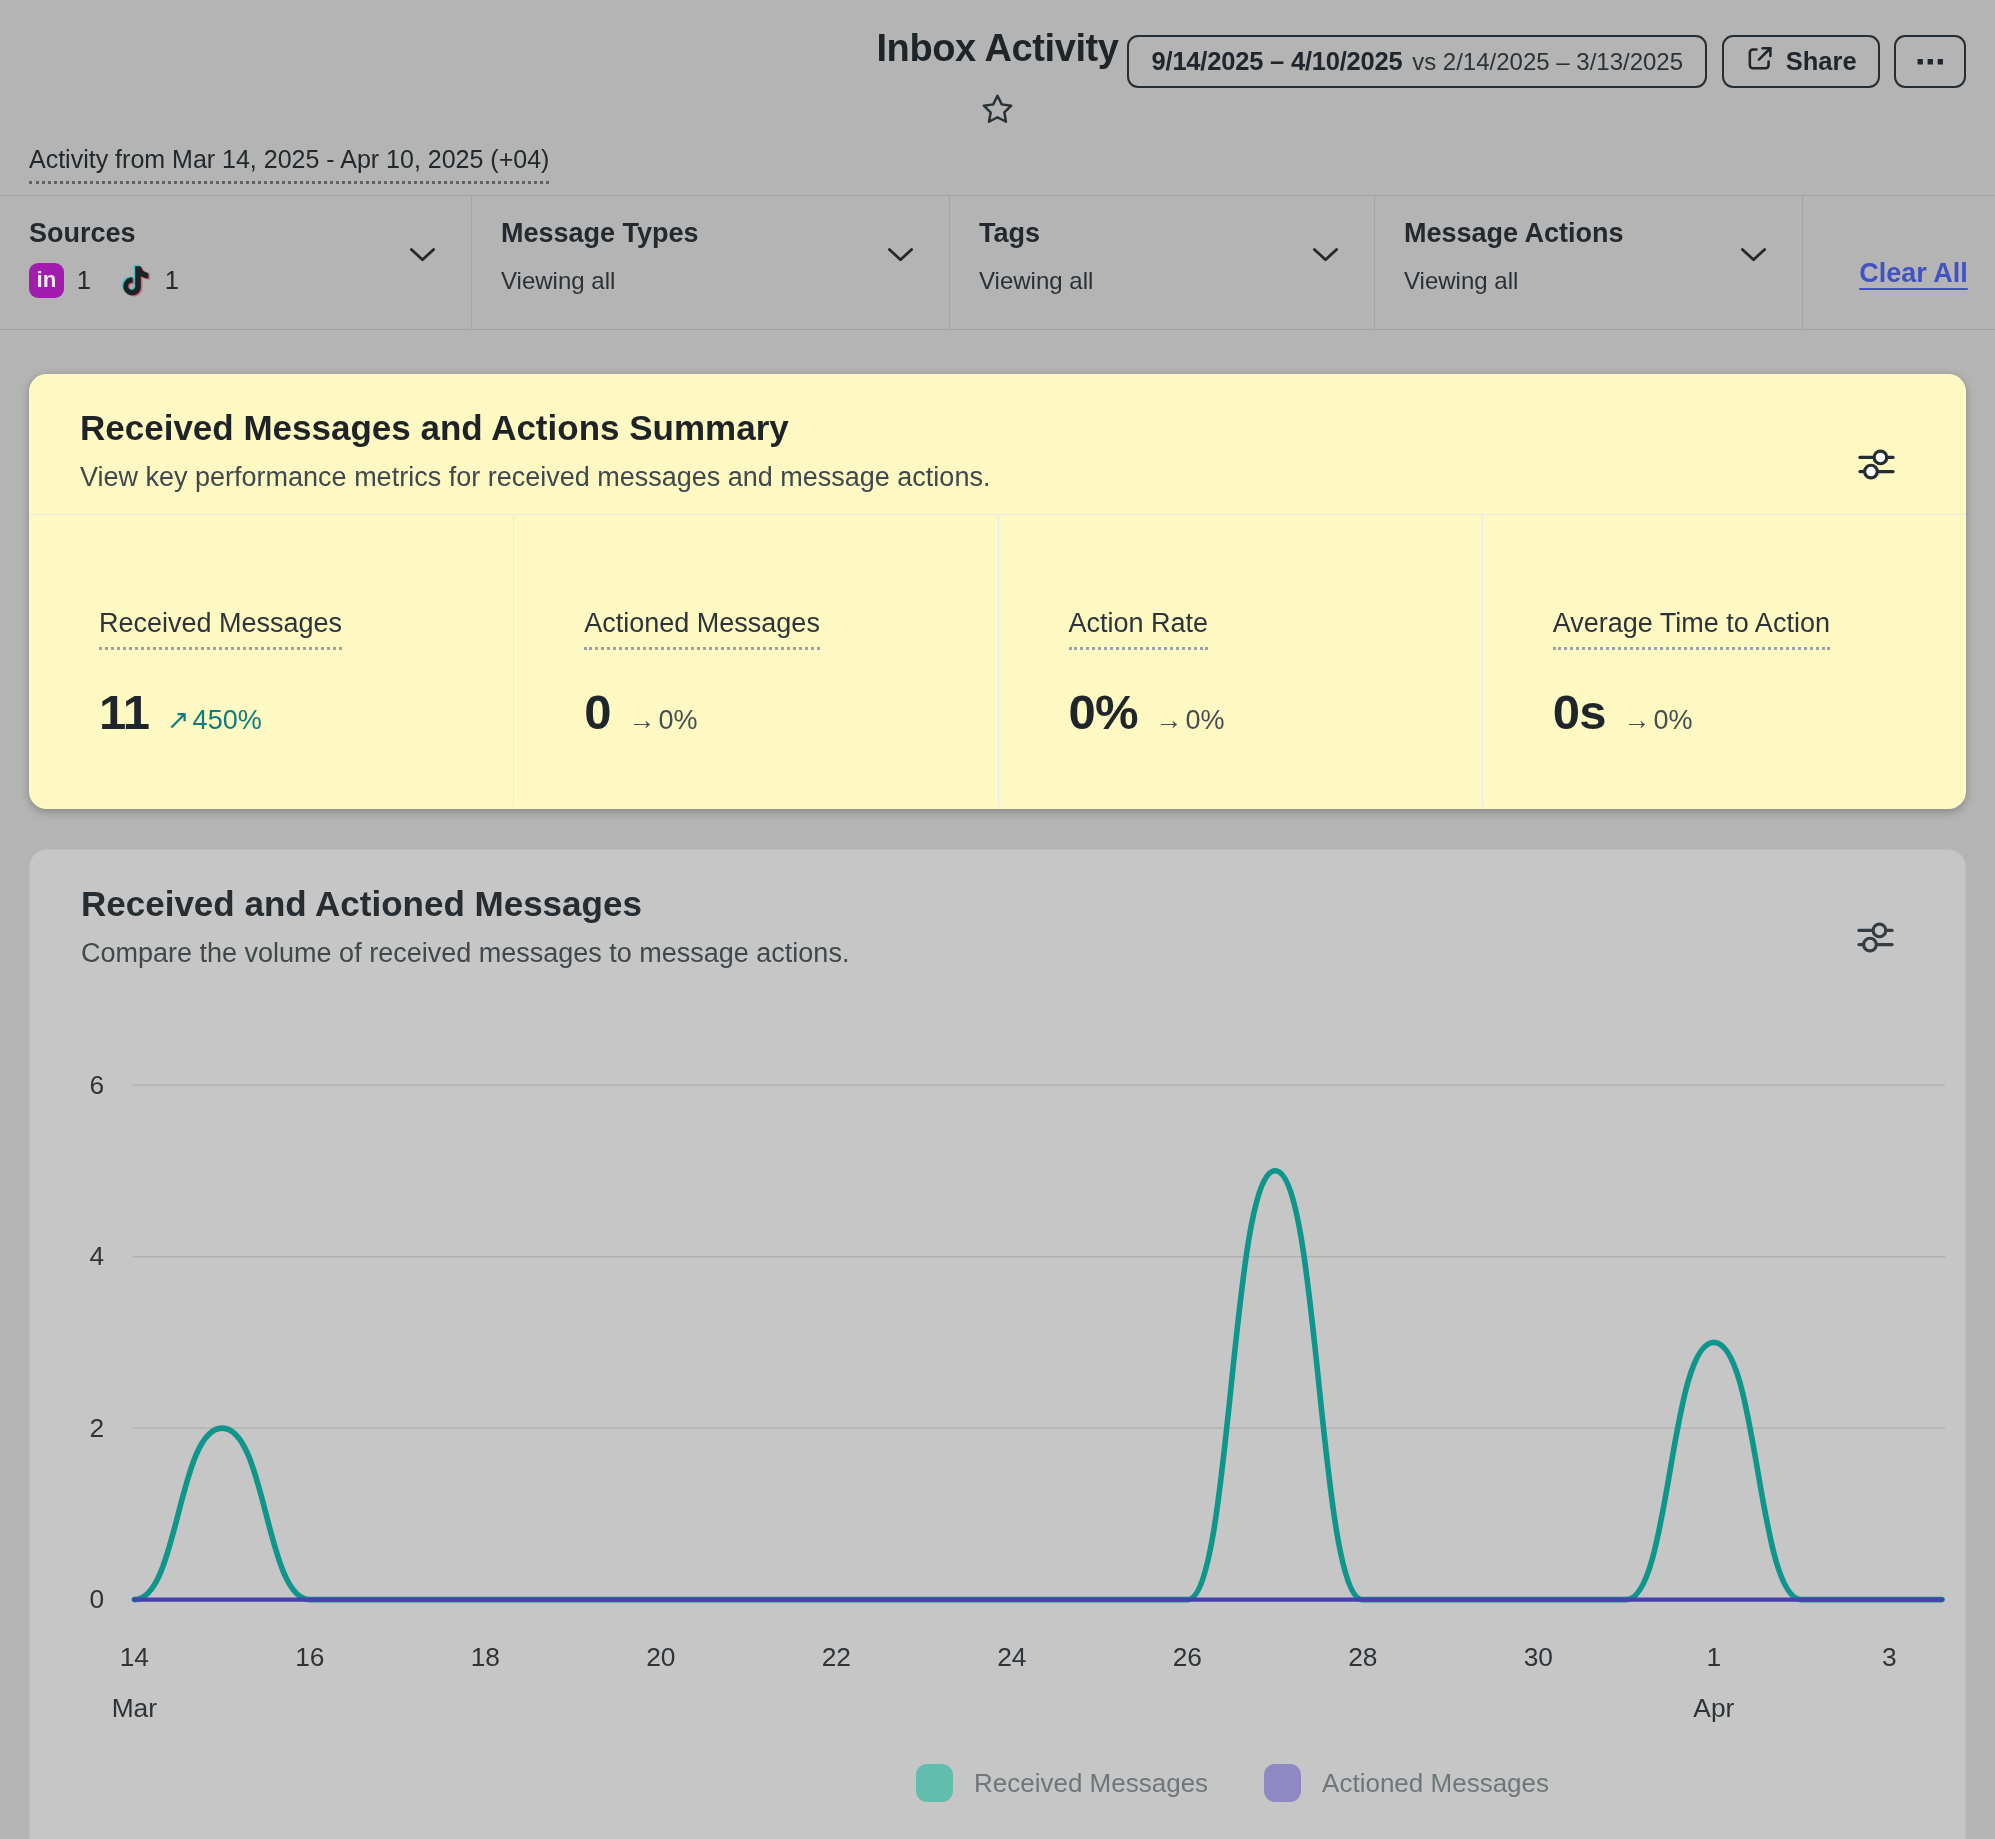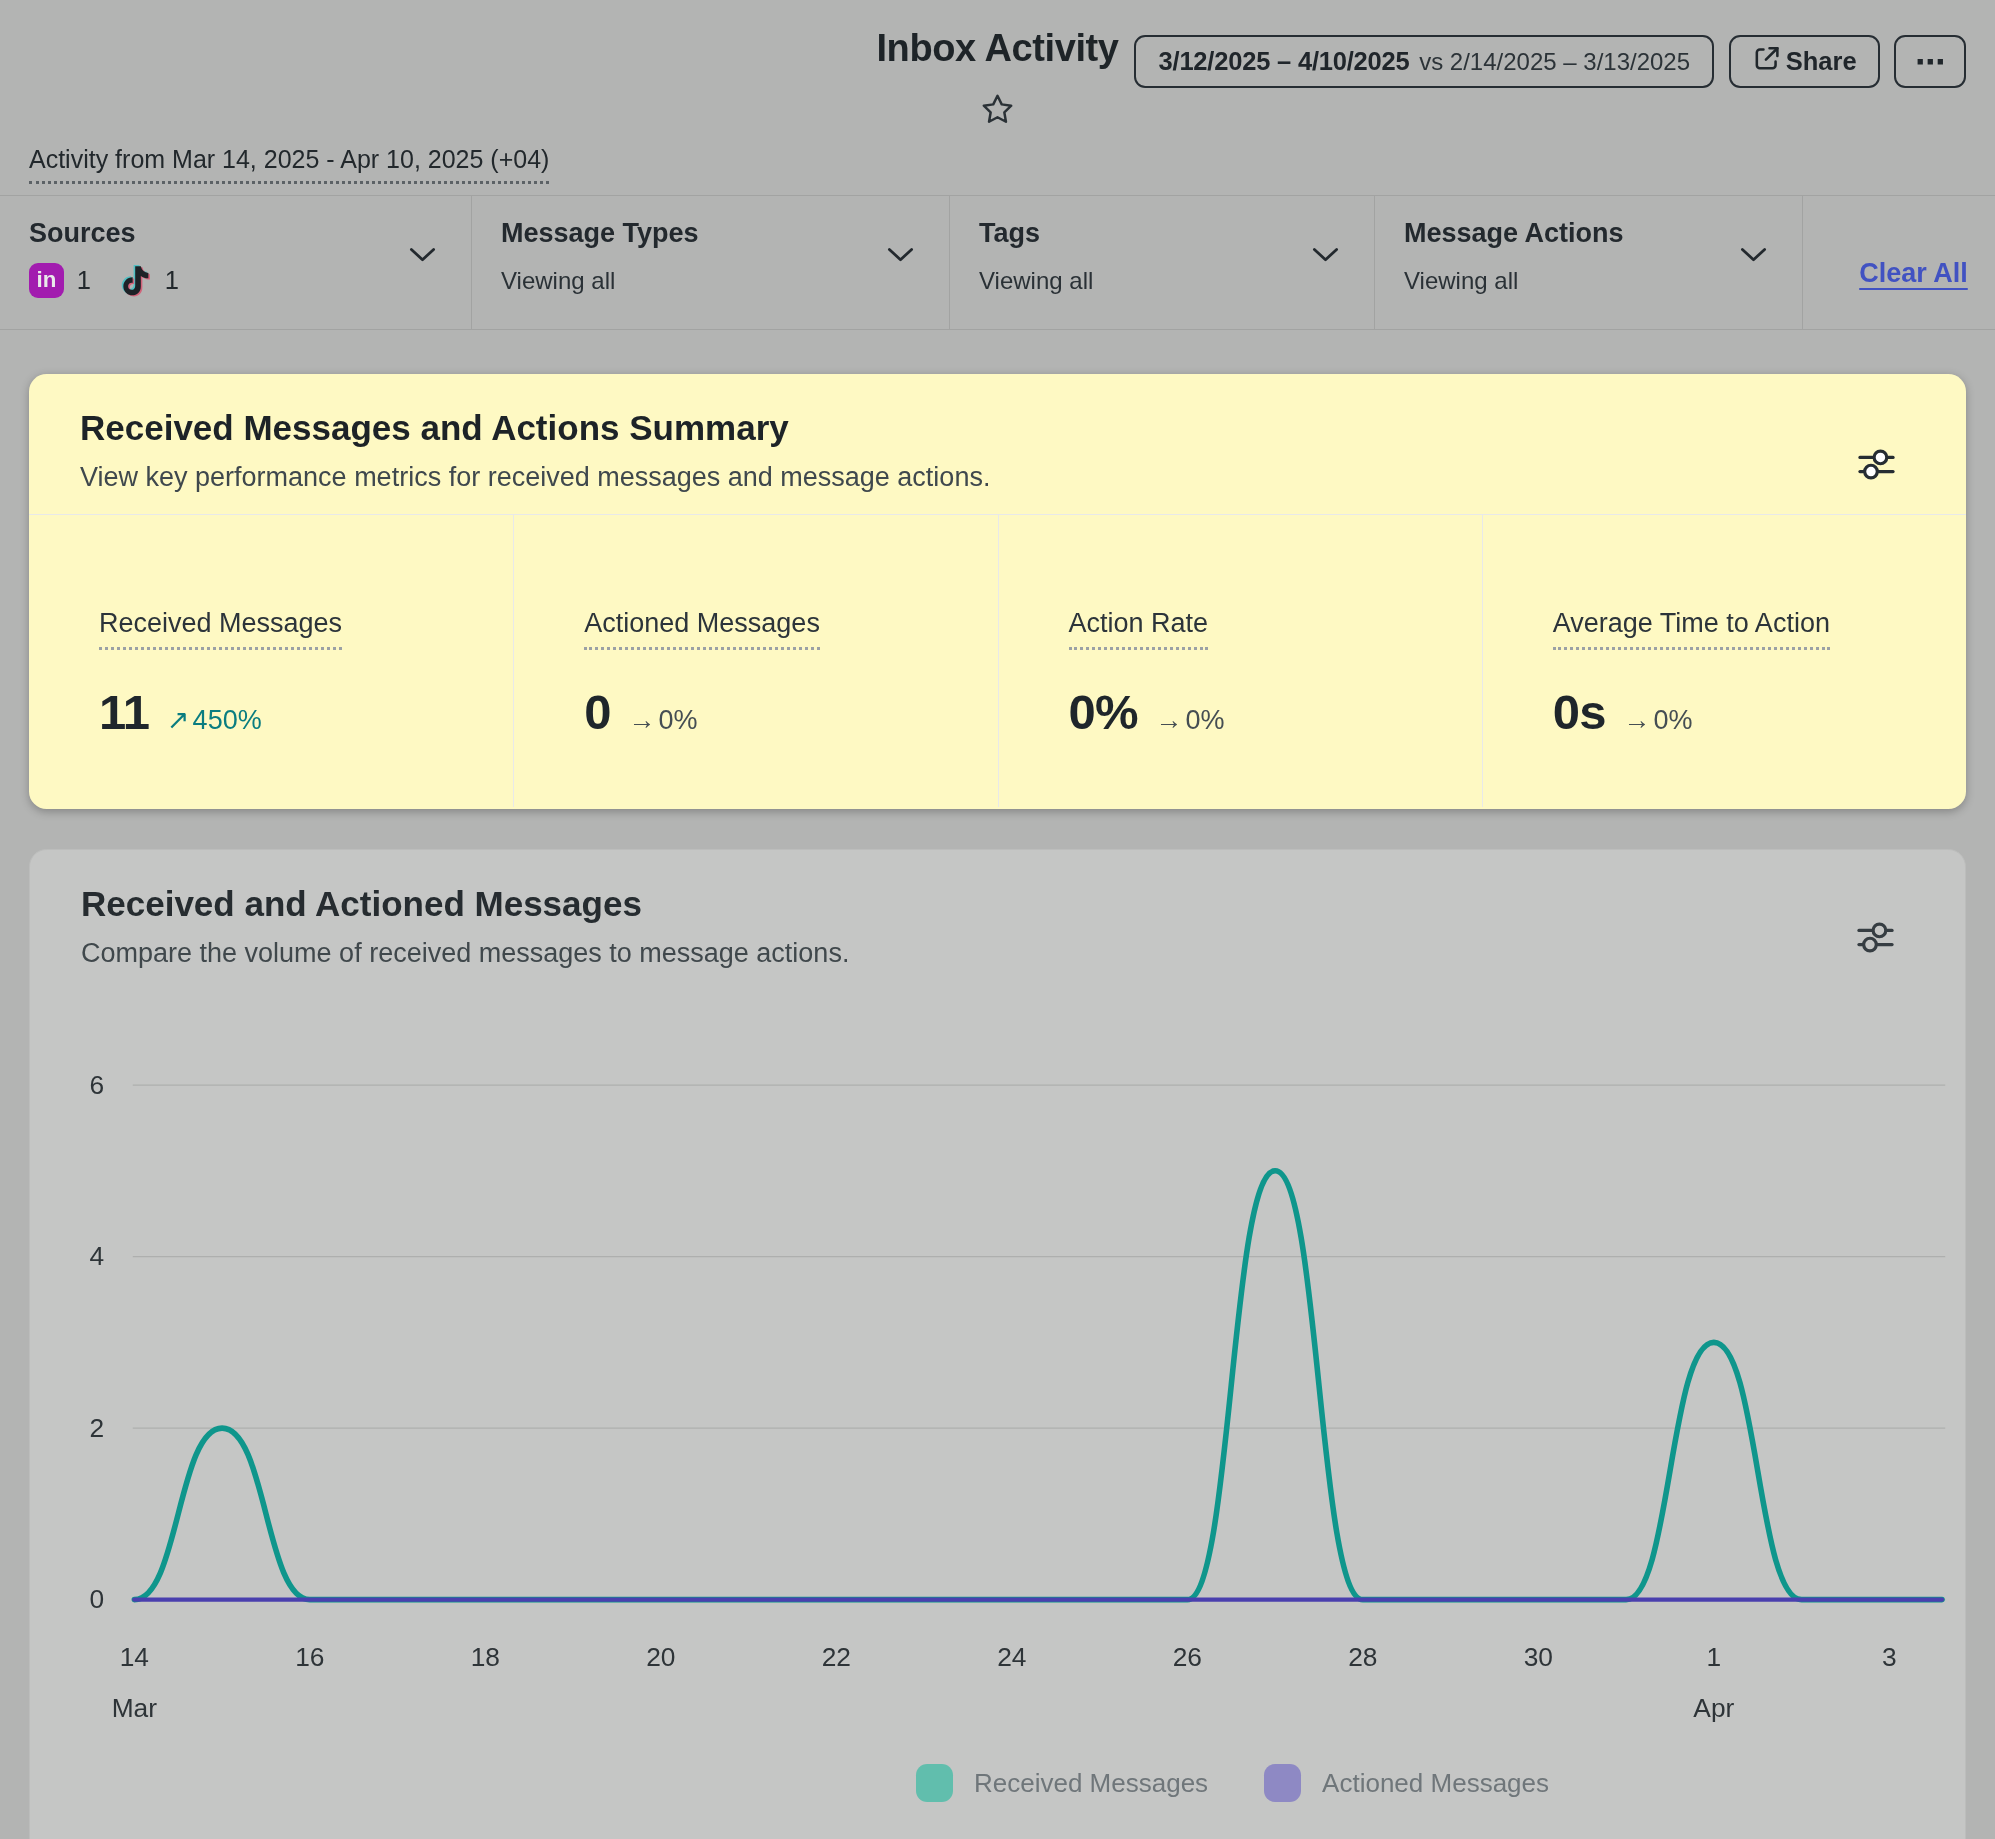--- a/index.html
+++ b/index.html
@@ -21,21 +21,21 @@
   }
   .top-actions { position:absolute; top:35px; right:29px; display:flex; gap:14.4px; align-items:center; }
   .btn {
     display:flex; align-items:center; background:transparent;
     border:2.4px solid #262d33; border-radius:11.2px; height:53px;
     font-family:inherit; color:#20262b; cursor:pointer;
   }
   .date-btn { padding:0 22.3px; gap:9.6px; font-size:25.5px; }
   .date-btn .dr { font-weight:bold; letter-spacing:-0.2px; }
   .date-btn .dc { font-size:24px; color:#2c3338; }
-  .share-btn { padding:0 21px; gap:5px; font-size:25.5px; font-weight:bold; }
+  .share-btn { padding:0 21px; gap:12px; font-size:25.5px; font-weight:bold; }
   .more-btn  { padding:0 19px; font-size:30px; font-weight:bold; }
 
   
   .filterbar {
     display:flex; height:135px;
     border-top:1.6px solid #a2a3a2; border-bottom:1.6px solid #a2a3a2;
   }
   .fsec { position:relative; border-right:1.6px solid #a2a3a2; padding:22.3px 0 0 29px; cursor:pointer; }
   .w1{ width:472px; } .w2{ width:478px; } .w3{ width:425px; } .w4{ width:428px; }
   .wlast{ flex:1; border-right:none; display:flex; align-items:center; justify-content:center; }
@@ -97,21 +97,21 @@
     <span class="star">
       <svg width="35" height="35" viewBox="0 0 24 24">
         <path d="M12 2.6l2.9 5.9 6.5.9-4.7 4.6 1.1 6.4-5.8-3.1-5.8 3.1 1.1-6.4L2.6 9.4l6.5-.9z" fill="none" stroke="#2a3136" stroke-width="1.7" stroke-linejoin="round"></path>
       </svg>
     </span>
   </div>
   <div class="subtitle">Activity from Mar 14, 2025 - Apr 10, 2025 (+04)</div>
 
   <div class="top-actions">
     <button class="btn date-btn">
-      <span class="dr">3/12/2025 – 4/10/2025</span>
+      <span class="dr">9/14/2025 – 4/10/2025</span>
       <span class="dc">vs 2/14/2025 – 3/13/2025</span>
     </button>
     <button class="btn share-btn">
       <span>
         <svg width="29" height="29" viewBox="0 0 24 24" fill="none" stroke="#20262b" stroke-width="2.1" stroke-linecap="round" stroke-linejoin="round">
           <path d="M9.5 4.5H6.5A2.5 2.5 0 0 0 4 7v10.5A2.5 2.5 0 0 0 6.5 20H17a2.5 2.5 0 0 0 2.5-2.5V14.5"></path>
           <path d="M14.5 3.5H21v6.5"></path>
           <path d="M21 3.5L11.5 13"></path>
         </svg>
       </span>

